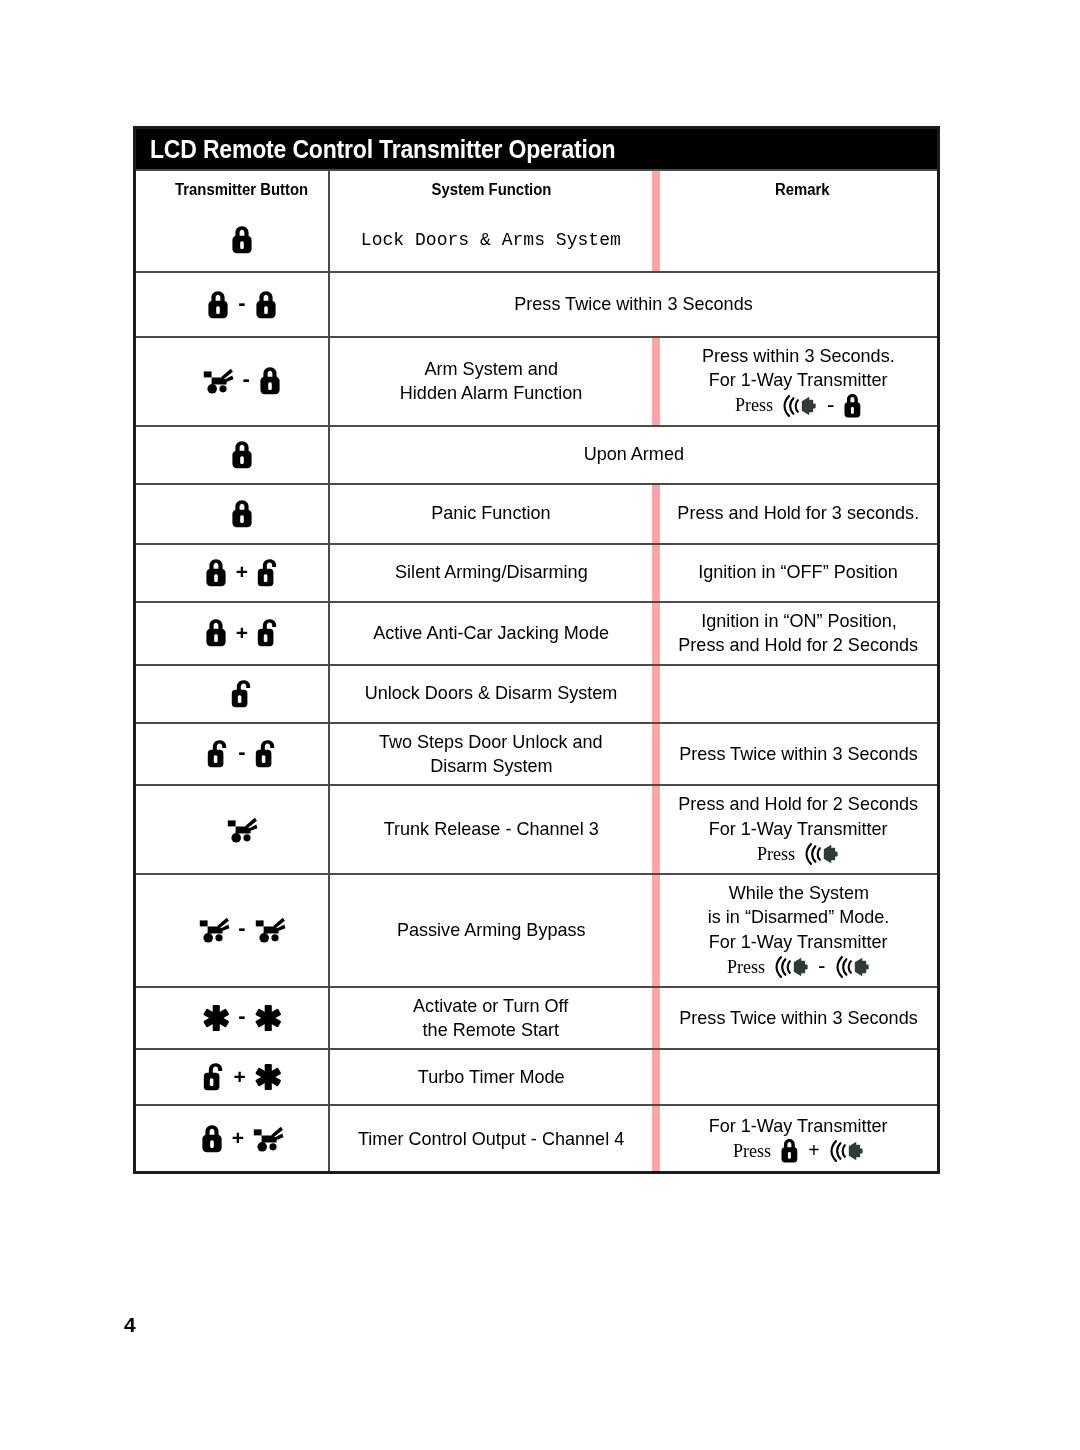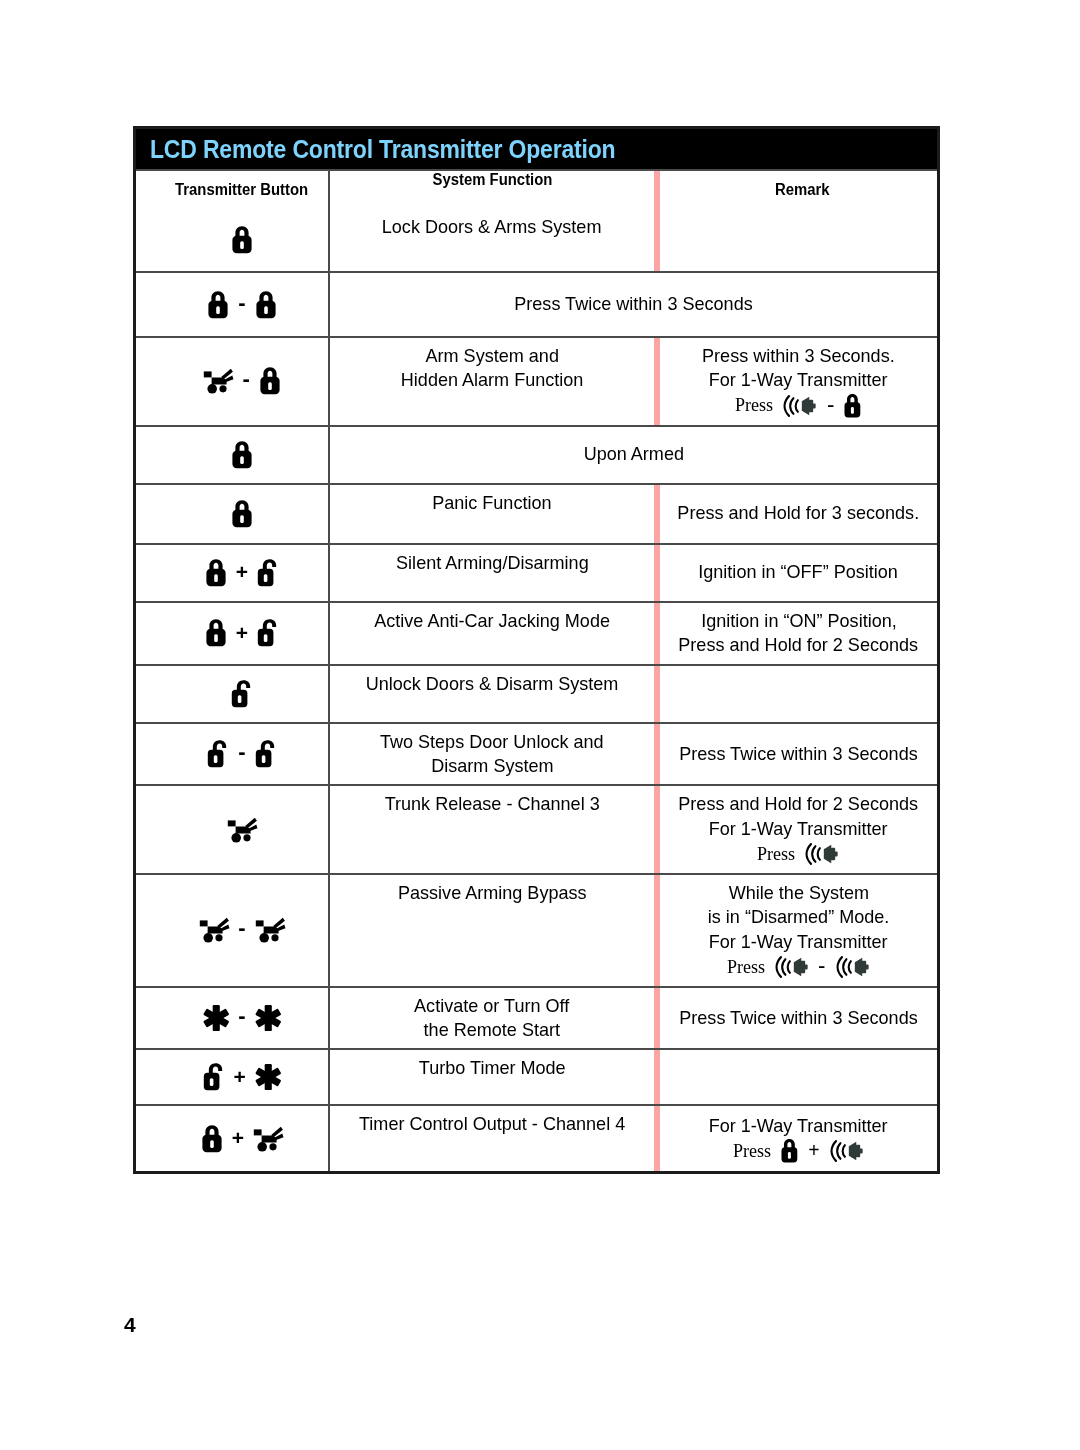--- a/index.html
+++ b/index.html
@@ -23,21 +23,21 @@
     top: 126px;
     width: 807px;
     border: 3px solid #1c1c1c;
     box-sizing: border-box;
     background: #ffffff;
   }
 
   
   .title-bar {
     background: #000000;
-    color: #7dd3fc;
+    color: #ffffff;
     height: 40px;
     line-height: 40px;
     padding-left: 14px;
     font-size: 25px;
     font-weight: bold;
     letter-spacing: -0.2px;
     font-stretch: condensed;
     transform-origin: left center;
   }
   .title-bar span {
@@ -60,24 +60,24 @@
     border-right: 2px solid #4a4a4a;
     box-sizing: border-box;
     display: flex;
     align-items: center;
     justify-content: center;
     margin-left: 20px;
   }
   .c-fn {
     width: 330px;
     flex: 0 0 330px;
-    border-right: 6px solid #fca5a5;
+    border-right: 8px solid #fca5a5;
     box-sizing: border-box;
     display: flex;
-    align-items: flex-start;
+    align-items: center;
     justify-content: center;
     text-align: center;
   }
   .c-rm {
     flex: 1 1 auto;
     box-sizing: border-box;
     display: flex;
     align-items: center;
     justify-content: center;
     text-align: center;
@@ -107,21 +107,21 @@
   }
   .body-row .c-fn,
   .body-row .c-rm {
     font-size: 19px;
     line-height: 1.28;
   }
   .cell-text { display: block; }
   .cell-text span { display: inline-block; transform: scaleX(0.95); }
 
   
-  .h-1  { min-height: 62px; }
+  .h-1  { min-height: 62px; font-family: Liberation Mono, monospace; }
   .h-2  { min-height: 65px; }
   .h-3  { min-height: 86px; }
   .h-4  { min-height: 58px; }
   .h-5  { min-height: 60px; }
   .h-6  { min-height: 58px; }
   .h-7  { min-height: 63px; }
   .h-8  { min-height: 58px; }
   .h-9  { min-height: 58px; }
   .h-10 { min-height: 88px; }
   .h-11 { min-height: 97px; }

